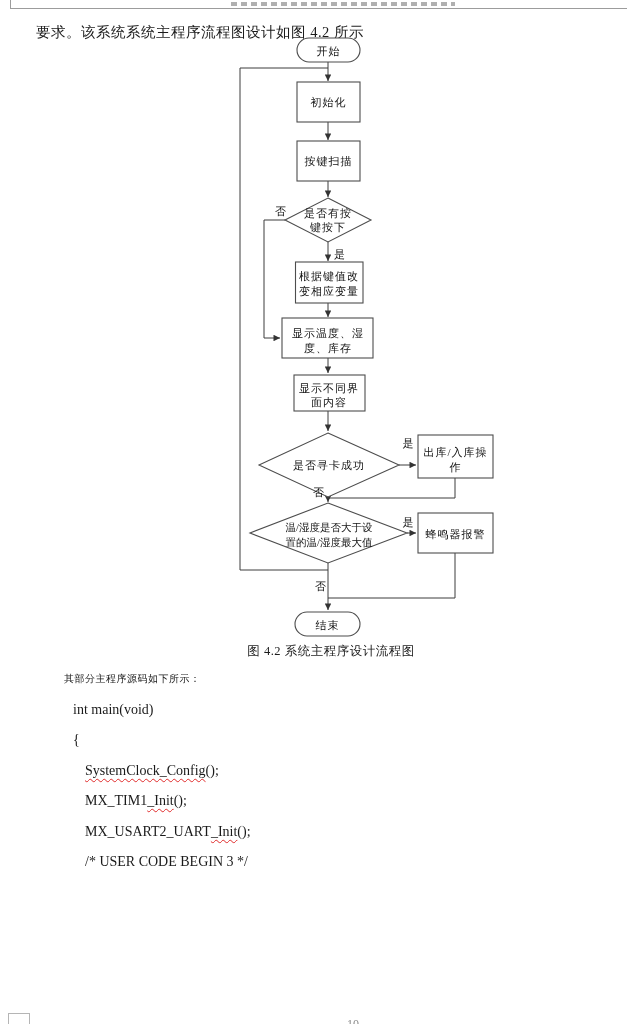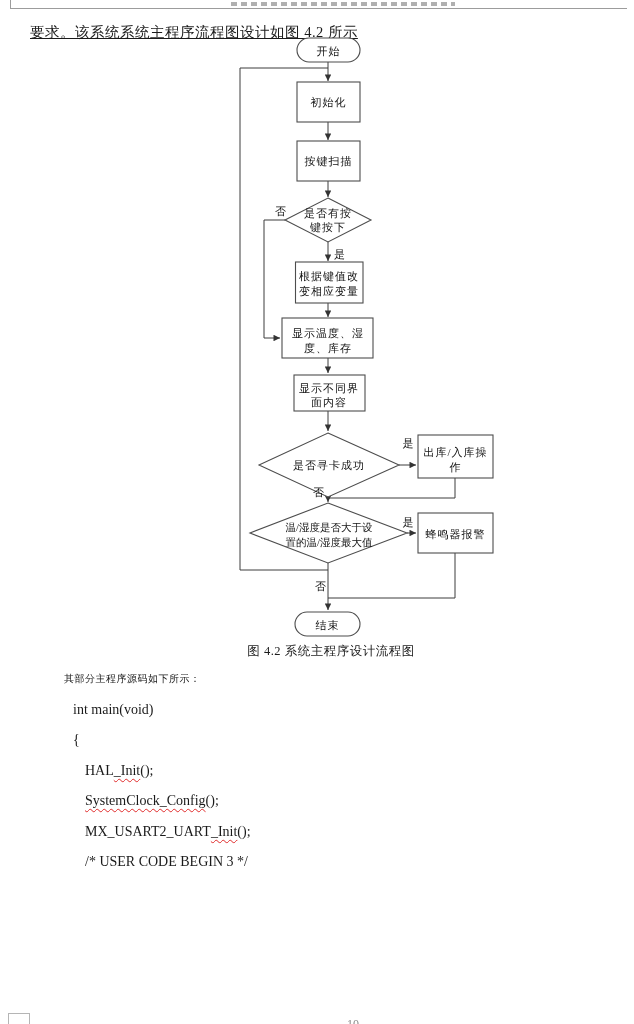--- a/index.html
+++ b/index.html
@@ -9,21 +9,21 @@
     font-family:"Liberation Serif","DejaVu Serif",serif;
     color:#1a1a1a;
   }
   .hdr-tick{position:absolute;left:10px;top:0;width:1px;height:8px;background:#9c9c9c;}
   .hdr-line{position:absolute;left:10px;top:8px;width:617px;border-top:1.5px solid #9c9c9c;}
   .hdr-strip{
     position:absolute;left:231px;top:2px;width:224px;height:4px;
     background:repeating-linear-gradient(90deg,#a2a2a2 0 6px,transparent 6px 10px);
     opacity:.85;
   }
-  .intro{position:absolute;left:30px;top:23px;font-size:14.5px;letter-spacing:.5px;white-space:nowrap;text-decoration:underline;}
+  .intro{position:absolute;left:36px;top:23px;font-size:14.5px;letter-spacing:.5px;white-space:nowrap;}
   svg.fc{position:absolute;left:0;top:0;}
   .shape{fill:#ffffff;stroke:#4d4d4d;stroke-width:1.1;}
   .edge{fill:none;stroke:#3c3c3c;stroke-width:1;}
   .nt{font-family:"Liberation Serif","DejaVu Serif",serif;font-size:11px;fill:#121212;text-anchor:middle;letter-spacing:1px;}
   .nt-sm{font-size:10.5px;letter-spacing:0;}
   .lbl{font-family:"Liberation Serif","DejaVu Serif",serif;font-size:11px;fill:#121212;}
   .cap{font-family:"Liberation Serif","DejaVu Serif",serif;font-size:12.5px;fill:#1c1c1c;text-anchor:middle;letter-spacing:.5px;}
   .src-intro{position:absolute;left:64px;top:672px;font-size:10px;letter-spacing:.5px;white-space:nowrap;}
   .code{position:absolute;left:0;top:701px;display:flex;flex-direction:column;gap:13.4px;font-size:14px;line-height:17px;}
   .cl{white-space:pre;}
@@ -116,20 +116,20 @@
   <text class="nt" x="327.5" y="628.5">结束</text>
 
   <text class="cap" x="331" y="655">图 4.2 系统主程序设计流程图</text>
 </svg>
 
 <div class="src-intro">其部分主程序源码如下所示：</div>
 
 <div class="code">
   <div class="cl outer"><span>int main(void)</span><span class="sq"></span><span></span></div>
   <div class="cl outer"><span>{</span><span class="sq"></span><span></span></div>
-  <div class="cl inner"><span>HAL</span><span class="sq">_Init</span><span>();</span></div>
   <div class="cl inner"><span></span><span class="sq">SystemClock_Config</span><span>();</span></div>
+  <div class="cl inner"><span>MX_TIM1</span><span class="sq">_Init</span><span>();</span></div>
   <div class="cl inner"><span>MX_USART2_UART</span><span class="sq">_Init</span><span>();</span></div>
   <div class="cl inner"><span>/* USER CODE BEGIN 3 */</span><span class="sq"></span><span></span></div>
 </div>
 
 <div class="pgnum">10</div>
 <div class="corner-box"></div>
 
 </body></html>

